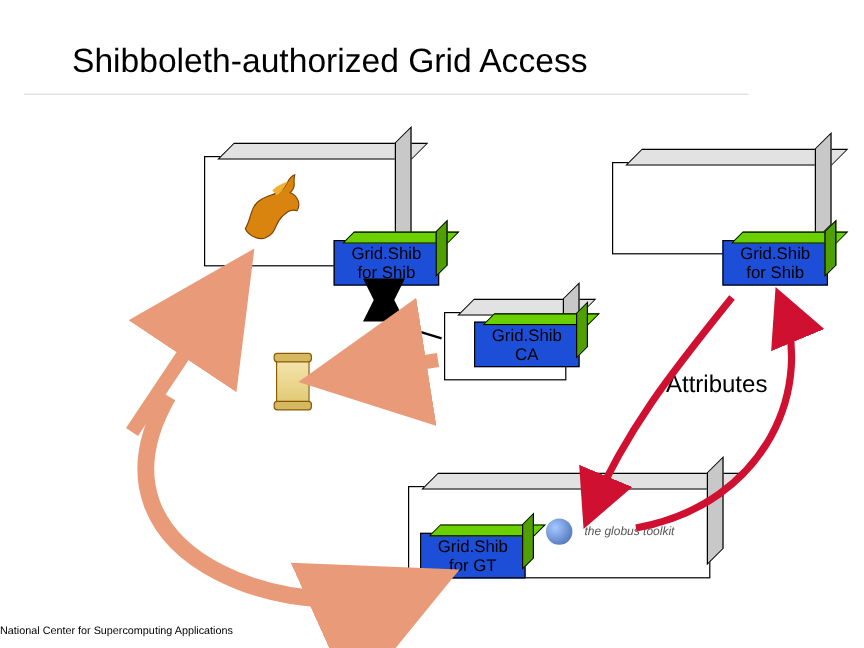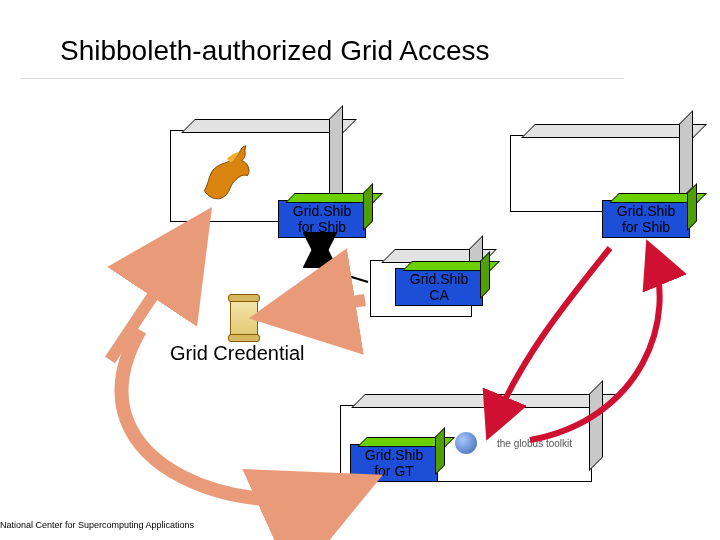--- a/index.html
+++ b/index.html
@@ -28,21 +28,21 @@
   .scroll::after{content:"";position:absolute;left:-3px;right:-3px;bottom:-5px;height:6px;border:1px solid #8a5a00;background:#d6b860;border-radius:3px}
 
   
   svg.flows{position:absolute;left:0;top:0;width:720px;height:540px;pointer-events:none}
 
   
   .griffin{position:absolute;width:60px;height:60px}
   .griffin svg{width:100%;height:100%}
 
   
-  .globus{position:absolute;display:flex;align-items:center;gap:20px;font-size:10px;color:#555;}
+  .globus{position:absolute;display:flex;align-items:center;gap:10px;font-size:10px;color:#555;font-style:italic}
   .globus .ball{width:22px;height:22px;border-radius:50%;background:radial-gradient(circle at 35% 35%,#a8c8ff,#3a63ad)}
 </style>
 </head>
 <body>
 
 <div class="stage">
   <div class="title">Shibboleth-authorized Grid Access</div>
   <div class="hr"></div>
 
   <div class="block" style="left:170px;top:130px;width:160px;height:90px"></div>
@@ -66,22 +66,22 @@
   </div>
 
   <div class="block" style="left:370px;top:260px;width:100px;height:55px"></div>
 
   <div class="gbox" style="left:395px;top:268px;width:78px">
     <span>Grid.Shib</span><br>
     <span>CA</span>
   </div>
 
   <div class="scroll" style="left:230px;top:298px"></div>
-  <div class="lbl lbl-big" style="left:170px;top:342px">Grid Credential</div>
 
+  <div class="lbl lbl-big" style="left:555px;top:310px">Attributes</div>
 
   <div class="block" style="left:340px;top:405px;width:250px;height:75px"></div>
 
   <div class="gbox" style="left:350px;top:444px;width:78px">
     <span>Grid.Shib</span><br>
     <span>for GT</span>
   </div>
 
   <div class="globus" style="left:455px;top:432px">
     <div class="ball"></div>

